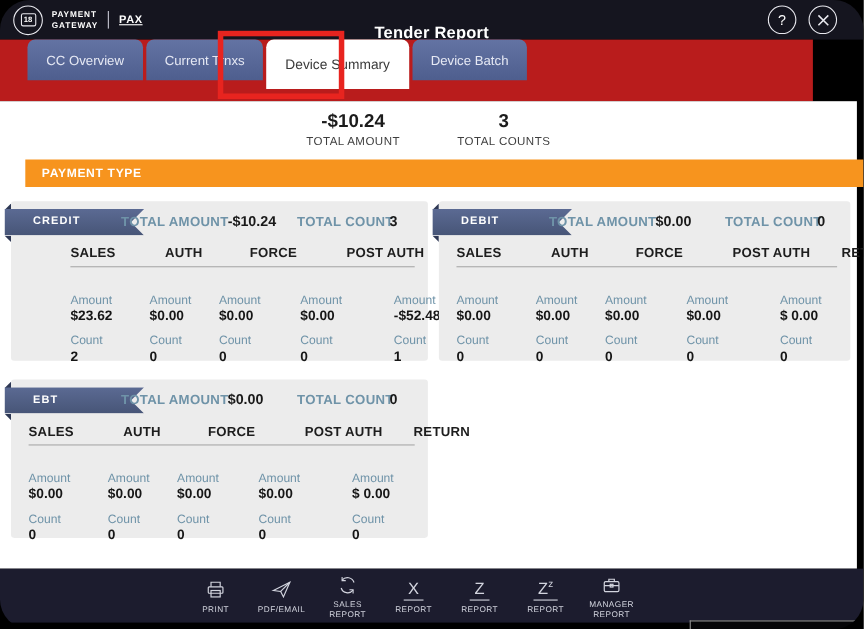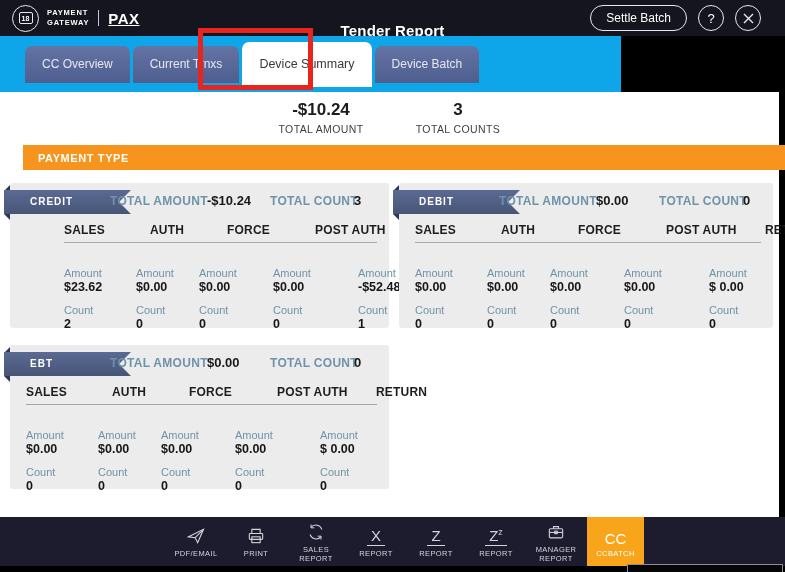--- a/index.html
+++ b/index.html
@@ -1,42 +1,42 @@
 <!DOCTYPE html>
 <html><head>
 <meta charset="utf-8">
 <style>
   * { margin:0; padding:0; box-sizing:border-box; }
   html,body { background:#000; }
   body { font-family:"Liberation Sans", sans-serif; }
-  .app { position:relative; width:785px; height:572px; background:#000; overflow:hidden; }
+  .app { position:relative; width:785px; height:572px; background:#000; overflow:hidden;border-radius:27px; }
 
   
   .header { position:absolute; left:0; top:0; width:785px; height:36px; background:#15151f;
             display:flex; align-items:center; padding:0 24px 0 12px; color:#fff; }
   .logo-circle { width:27px; height:27px; border:1.5px solid #e8e8ee; border-radius:50%;
                  display:flex; align-items:center; justify-content:center; flex:none; }
   .logo-cal { width:14px; height:12px; border:1px solid #e8e8ee; border-radius:2px;
               font-size:7px; font-weight:bold; display:flex; align-items:center; justify-content:center; }
   .brand { margin-left:8px; font-size:7.5px; font-weight:bold; letter-spacing:.8px; line-height:1.3; }
   .brand-sep { width:1px; height:16px; background:#c9c9d4; margin:0 9px; }
-  .product { font-size:15px; font-weight:bold; letter-spacing:.5px;text-decoration:underline; }
+  .product { font-size:10px; font-weight:bold; letter-spacing:.5px;text-decoration:underline; }
   .header-title { position:absolute; left:50%; top:50%; transform:translate(-50%,-50%);
                   font-size:15px; font-weight:bold; letter-spacing:.2px;margin-top:12px; }
   .header-right { margin-left:auto; display:flex; align-items:center; gap:11px; }
   .settle-btn { height:26px; border:1.5px solid #e8e8ee; border-radius:14px; background:transparent;
                 color:#fff; font-size:12px; padding:0 15px; display:flex; align-items:center;
                 font-family:"Liberation Sans",sans-serif; cursor:pointer; }
   .round-btn { width:26px; height:26px; border:1.5px solid #e8e8ee; border-radius:50%;
                background:transparent; color:#fff; font-size:13px; display:flex; align-items:center;
                justify-content:center; cursor:pointer; }
 
   
-  .tabstrip { position:absolute; left:0; top:36px; width:621px; height:56px; background:#0ea5e9;
-              display:flex; align-items:center; padding-left:25px; gap:3px; }
+  .tabstrip { position:absolute; left:0; top:36px; width:739px; height:56px; background:#b91c1c;
+              display:flex; align-items:flex-start; padding-left:25px; gap:3px; }
   .tab { height:37px; border-radius:7px 7px 0 0; background:linear-gradient(180deg,#6373a3,#4e5e8e);
          color:#e6e9f4; font-size:12px; display:flex; align-items:center; justify-content:center;
          padding:0 17px; cursor:pointer; white-space:nowrap; }
   .tab.active { height:45px; background:#fff; color:#3a3a3a; font-size:12.5px; }
 
   
   .annotation-box { position:absolute; left:198px; top:28px; width:115px; height:62px;
                     border:5px solid #e8241f; z-index:30; pointer-events:none; }
 
   
@@ -107,21 +107,20 @@
       <div class="logo-cal">18</div>
     </div>
     <div class="brand">
       <div>PAYMENT</div>
       <div>GATEWAY</div>
     </div>
     <div class="brand-sep"></div>
     <div class="product">PAX</div>
     <div class="header-title">Tender Report</div>
     <div class="header-right">
-      <button class="settle-btn">Settle Batch</button>
       <button class="round-btn">?</button>
       <button class="round-btn">
         <svg width="11" height="11" viewBox="0 0 11 11">
           <path d="M1 1 L10 10 M10 1 L1 10" stroke="#e8e8ee" stroke-width="1.4"></path>
         </svg>
       </button>
     </div>
   </div>
 
   <div class="tabstrip">
@@ -296,36 +295,36 @@
           <div class="cell-value">0</div>
         </div>
       </div>
     </div>
   </div>
 
   <div class="toolbar">
     <div class="tb-item">
       <div class="tb-icon">
         <svg class="ico" width="20" height="20" viewBox="0 0 24 24">
-          <path d="M3 13 L21 4 L14 20 L11 14 Z"></path>
-            <path d="M11 14 L21 4"></path>
-        </svg>
-      </div>
-
-      <div class="tb-label">PDF/EMAIL</div>
-    </div>
-    <div class="tb-item">
-      <div class="tb-icon">
-        <svg class="ico" width="20" height="20" viewBox="0 0 24 24">
           <path d="M7 9 V4 h10 v5"></path>
             <rect x="4" y="9" width="16" height="7" rx="1"></rect>
             <rect x="7" y="13" width="10" height="7"></rect>
         </svg>
       </div>
       <div class="tb-label">PRINT</div>
+    </div>
+    <div class="tb-item">
+      <div class="tb-icon">
+        <svg class="ico" width="20" height="20" viewBox="0 0 24 24">
+          <path d="M3 13 L21 4 L14 20 L11 14 Z"></path>
+            <path d="M11 14 L21 4"></path>
+        </svg>
+      </div>
+
+      <div class="tb-label">PDF/EMAIL</div>
     </div>
     <div class="tb-item">
       <div class="tb-icon">
         <svg class="ico" width="20" height="20" viewBox="0 0 24 24">
           <path d="M19 9 a7.5 7.5 0 0 0 -13 -2.5"></path>
             <path d="M6 3 v4 h4" stroke-width="1.2"></path>
           <path d="M5 15 a7.5 7.5 0 0 0 13 2.5"></path>
             <path d="M18 21 v-4 h-4" stroke-width="1.2"></path>
         </svg>
       </div>
@@ -353,23 +352,17 @@
       <div class="tb-icon">
         <svg class="ico" width="20" height="20" viewBox="0 0 24 24">
           <rect x="4" y="8" width="16" height="11" rx="1.5"></rect>
             <path d="M9 8 V5.5 h6 V8"></path>
             <path d="M4 12.5 h16"></path>
             <rect x="10.5" y="11" width="3" height="3"></rect>
         </svg>
       </div>
       <div class="tb-label">MANAGER REPORT</div>
     </div>
-    <div class="tb-item highlight">
-      <div class="tb-icon">
-          <span class="glyph-cc">CC</span>
-        </div>
-      <div class="tb-label">CCBATCH</div>
-    </div>
   </div>
 
   <div class="bottom-cut-box"></div>
 
 </div>
 
 </body></html>

